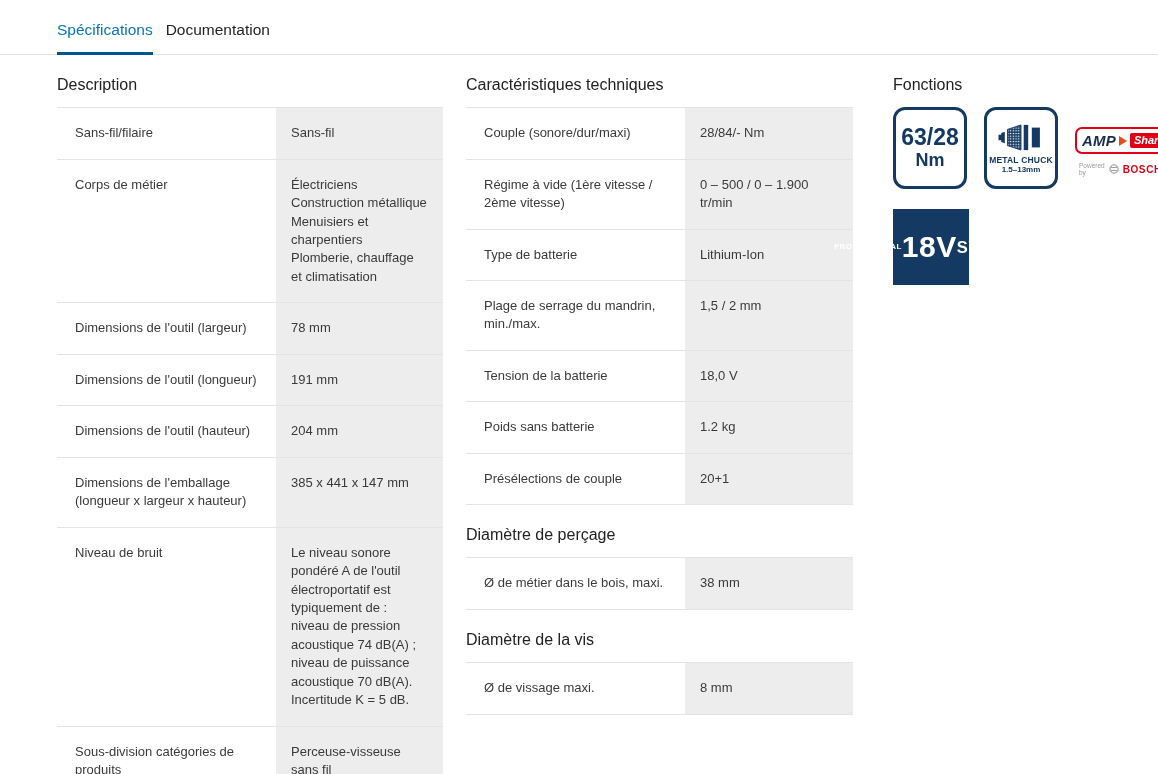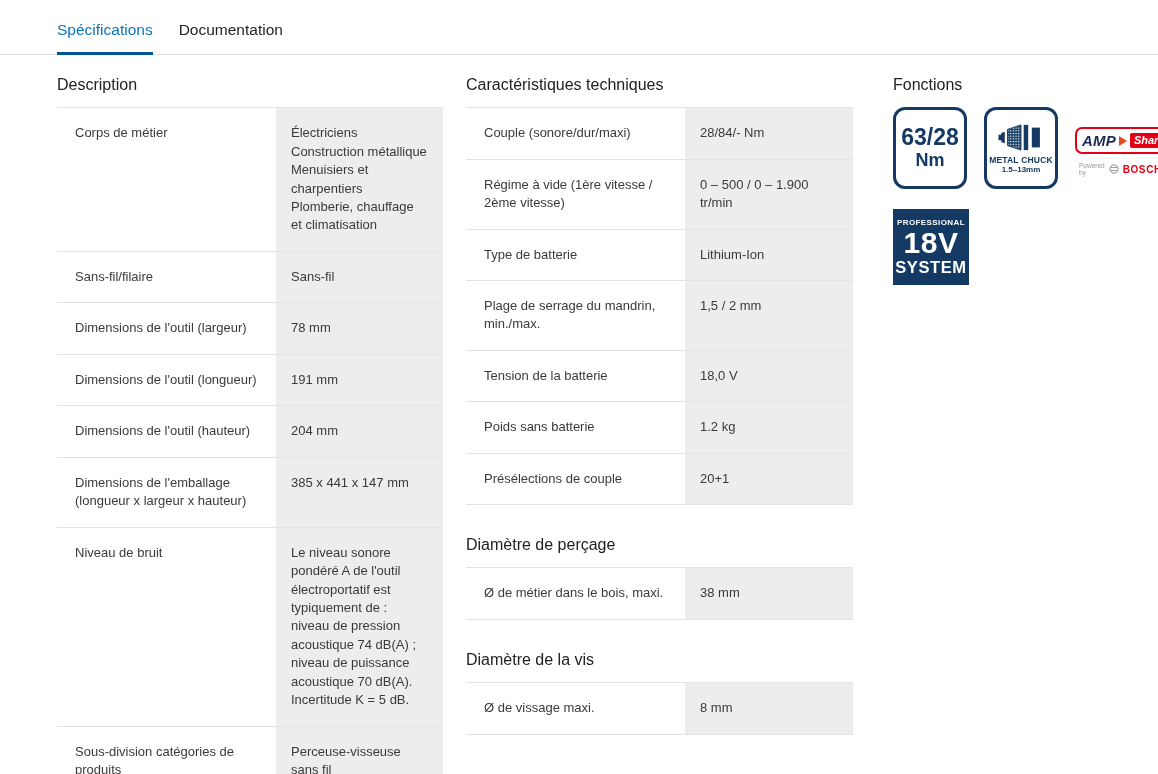--- a/index.html
+++ b/index.html
@@ -1,32 +1,32 @@
 <!DOCTYPE html>
 <html><head>
 <meta charset="utf-8">
 <style>
   * { margin:0; padding:0; box-sizing:border-box; }
   html,body { width:1158px; height:774px; background:#ffffff; overflow:hidden;
               font-family:"Liberation Sans", sans-serif; color:#3a3a3a; }
 
   
-  .tabbar { display:flex; gap:26px; padding-left:57px; border-bottom:1px solid #e2e2e2; }
+  .tabbar { display:flex; gap:13px; padding-left:57px; border-bottom:1px solid #e2e2e2; }
   .tab { font-size:15.5px; padding:21px 0 13px; border-bottom:3px solid transparent;
          color:#242424; cursor:pointer; margin-bottom:-1px; }
   .tab.active { color:#0a74bd; border-bottom-color:#005691; }
 
   
   .content { display:flex; align-items:flex-start; padding:20px 0 0 57px; }
   .col-left  { width:386px; margin-right:23px; flex:none; }
   .col-mid   { width:387px; margin-right:40px; flex:none; }
   .col-right { flex:1; }
 
   .section-title { font-size:16px; font-weight:normal; color:#222; margin-bottom:13px; line-height:1.2; }
-  .subsection { margin-top:30px; }
+  .subsection { margin-top:20px; }
 
   
   .spec-table { border-top:1px solid #e3e3e3; }
   .spec-row { display:flex; border-bottom:1px solid #e3e3e3; }
   .spec-label { width:219px; flex:none; padding:16px 14px 16px 18px;
                 font-size:13px; line-height:1.42; color:#3a3a3a; }
   .spec-value { flex:1; background:#ededed; padding:16px 15px;
                 font-size:13px; line-height:1.42; color:#3a3a3a; white-space:pre-line; }
 
   
@@ -48,48 +48,48 @@
   .amp-amp { font-size:15px; font-weight:bold; font-style:italic; color:#1a2c52; letter-spacing:.2px; }
   .amp-arrow { width:0; height:0; border-top:5px solid transparent; border-bottom:5px solid transparent;
                border-left:8px solid #e8491e; }
   .amp-share { font-size:11px; font-weight:bold; font-style:italic; color:#fff;
                background:#e20015; border-radius:2px; padding:1px 4px 2px; }
   .powered-row { display:flex; align-items:center; gap:4px; margin-top:6px; padding-left:4px; }
   .powered-by { font-size:6.5px; color:#9a9a9a; }
   .bosch-text { font-size:10px; font-weight:bold; color:#e20015; letter-spacing:.6px; }
 
   .badge-18v { margin-top:20px; width:76px; height:76px; background:#143a63; color:#fff;
-               display:flex; flex-direction:column; align-items:center; justify-content:center; }
+               display:flex; flex-direction:row; align-items:center; justify-content:center; }
   .sys-l1 { font-size:8px;  font-weight:bold; letter-spacing:.4px; line-height:1.3; }
   .sys-l2 { font-size:30px; font-weight:bold; line-height:1.0; letter-spacing:.5px; }
   .sys-l3 { font-size:16.5px; font-weight:bold; line-height:1.1; letter-spacing:.6px; }
 </style>
 </head>
 <body>
 
 <div class="tabbar">
   <div class="tab active">Spécifications</div>
   <div class="tab">Documentation</div>
 </div>
 
 <div class="content">
 
   <div class="col-left">
     <div class="section-title">Description</div>
     <div class="spec-table">
       <div class="spec-row">
+        <div class="spec-label">Sans-fil/filaire</div>
+        <div class="spec-value">Sans-fil</div>
+      </div>
+      <div class="spec-row">
         <div class="spec-label">Corps de métier</div>
         <div class="spec-value">Électriciens
 Construction métallique
 Menuisiers et charpentiers
 Plomberie, chauffage et climatisation</div>
-      </div>
-      <div class="spec-row">
-        <div class="spec-label">Sans-fil/filaire</div>
-        <div class="spec-value">Sans-fil</div>
       </div>
       <div class="spec-row">
         <div class="spec-label">Dimensions de l'outil (largeur)</div>
         <div class="spec-value">78 mm</div>
       </div>
       <div class="spec-row">
         <div class="spec-label">Dimensions de l'outil (longueur)</div>
         <div class="spec-value">191 mm</div>
       </div>
       <div class="spec-row">

